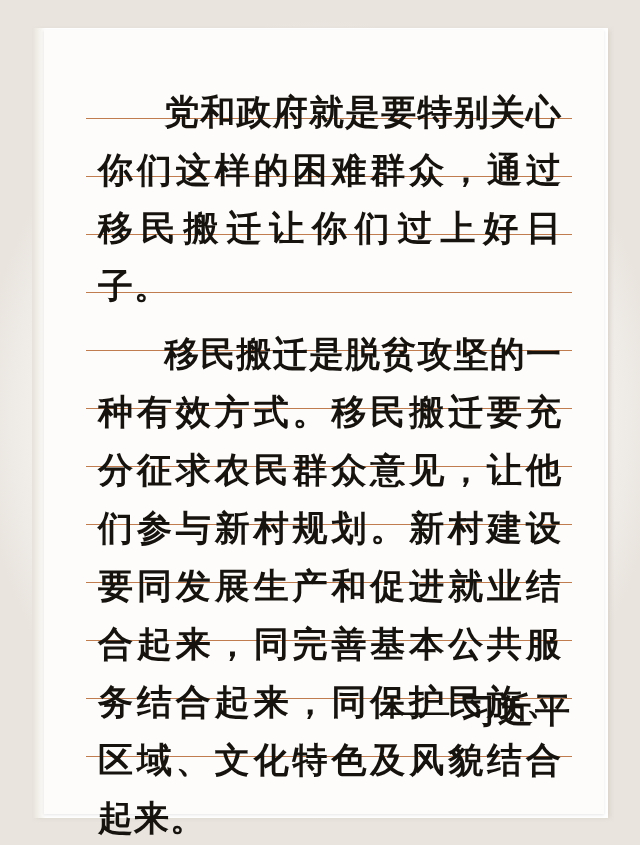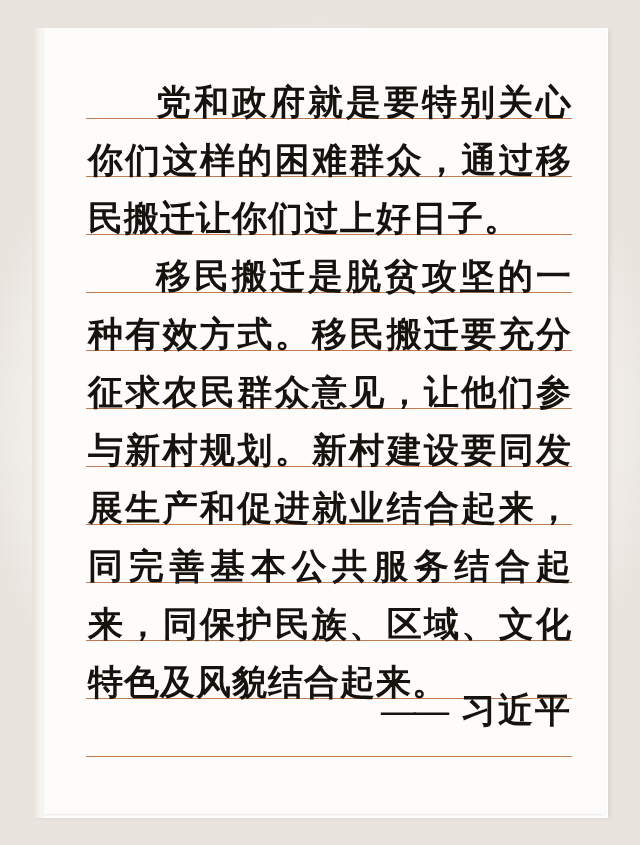--- a/index.html
+++ b/index.html
@@ -77,21 +77,21 @@
   }
   .para {
     color: #16130f;
     font-family: "Liberation Serif", serif;
     font-weight: bold;
     font-size: 35px;
     line-height: 58px;
     letter-spacing: 1px;
     text-align: justify;
     text-align-last: left;
-    margin: 0;
+    margin: 10px;
   }
   .para .indent {
     display: inline-block;
     width: 66px;
   }
   .attrib {
     position: absolute;
     right: 0;
     bottom: 34px;
     color: #16130f;

